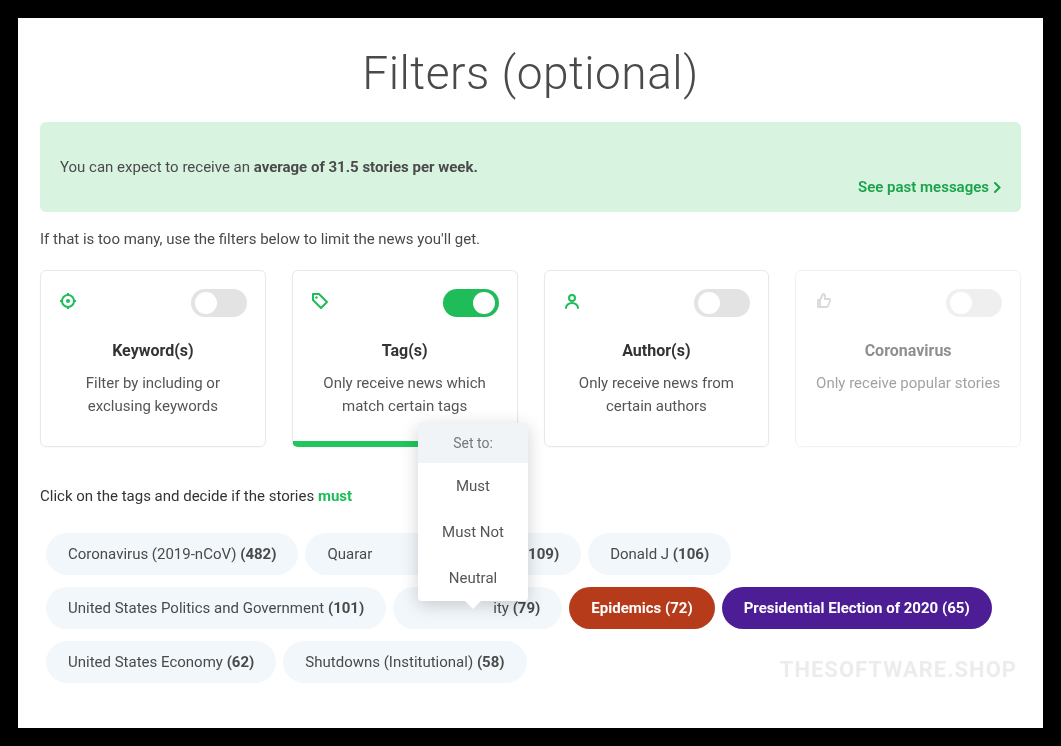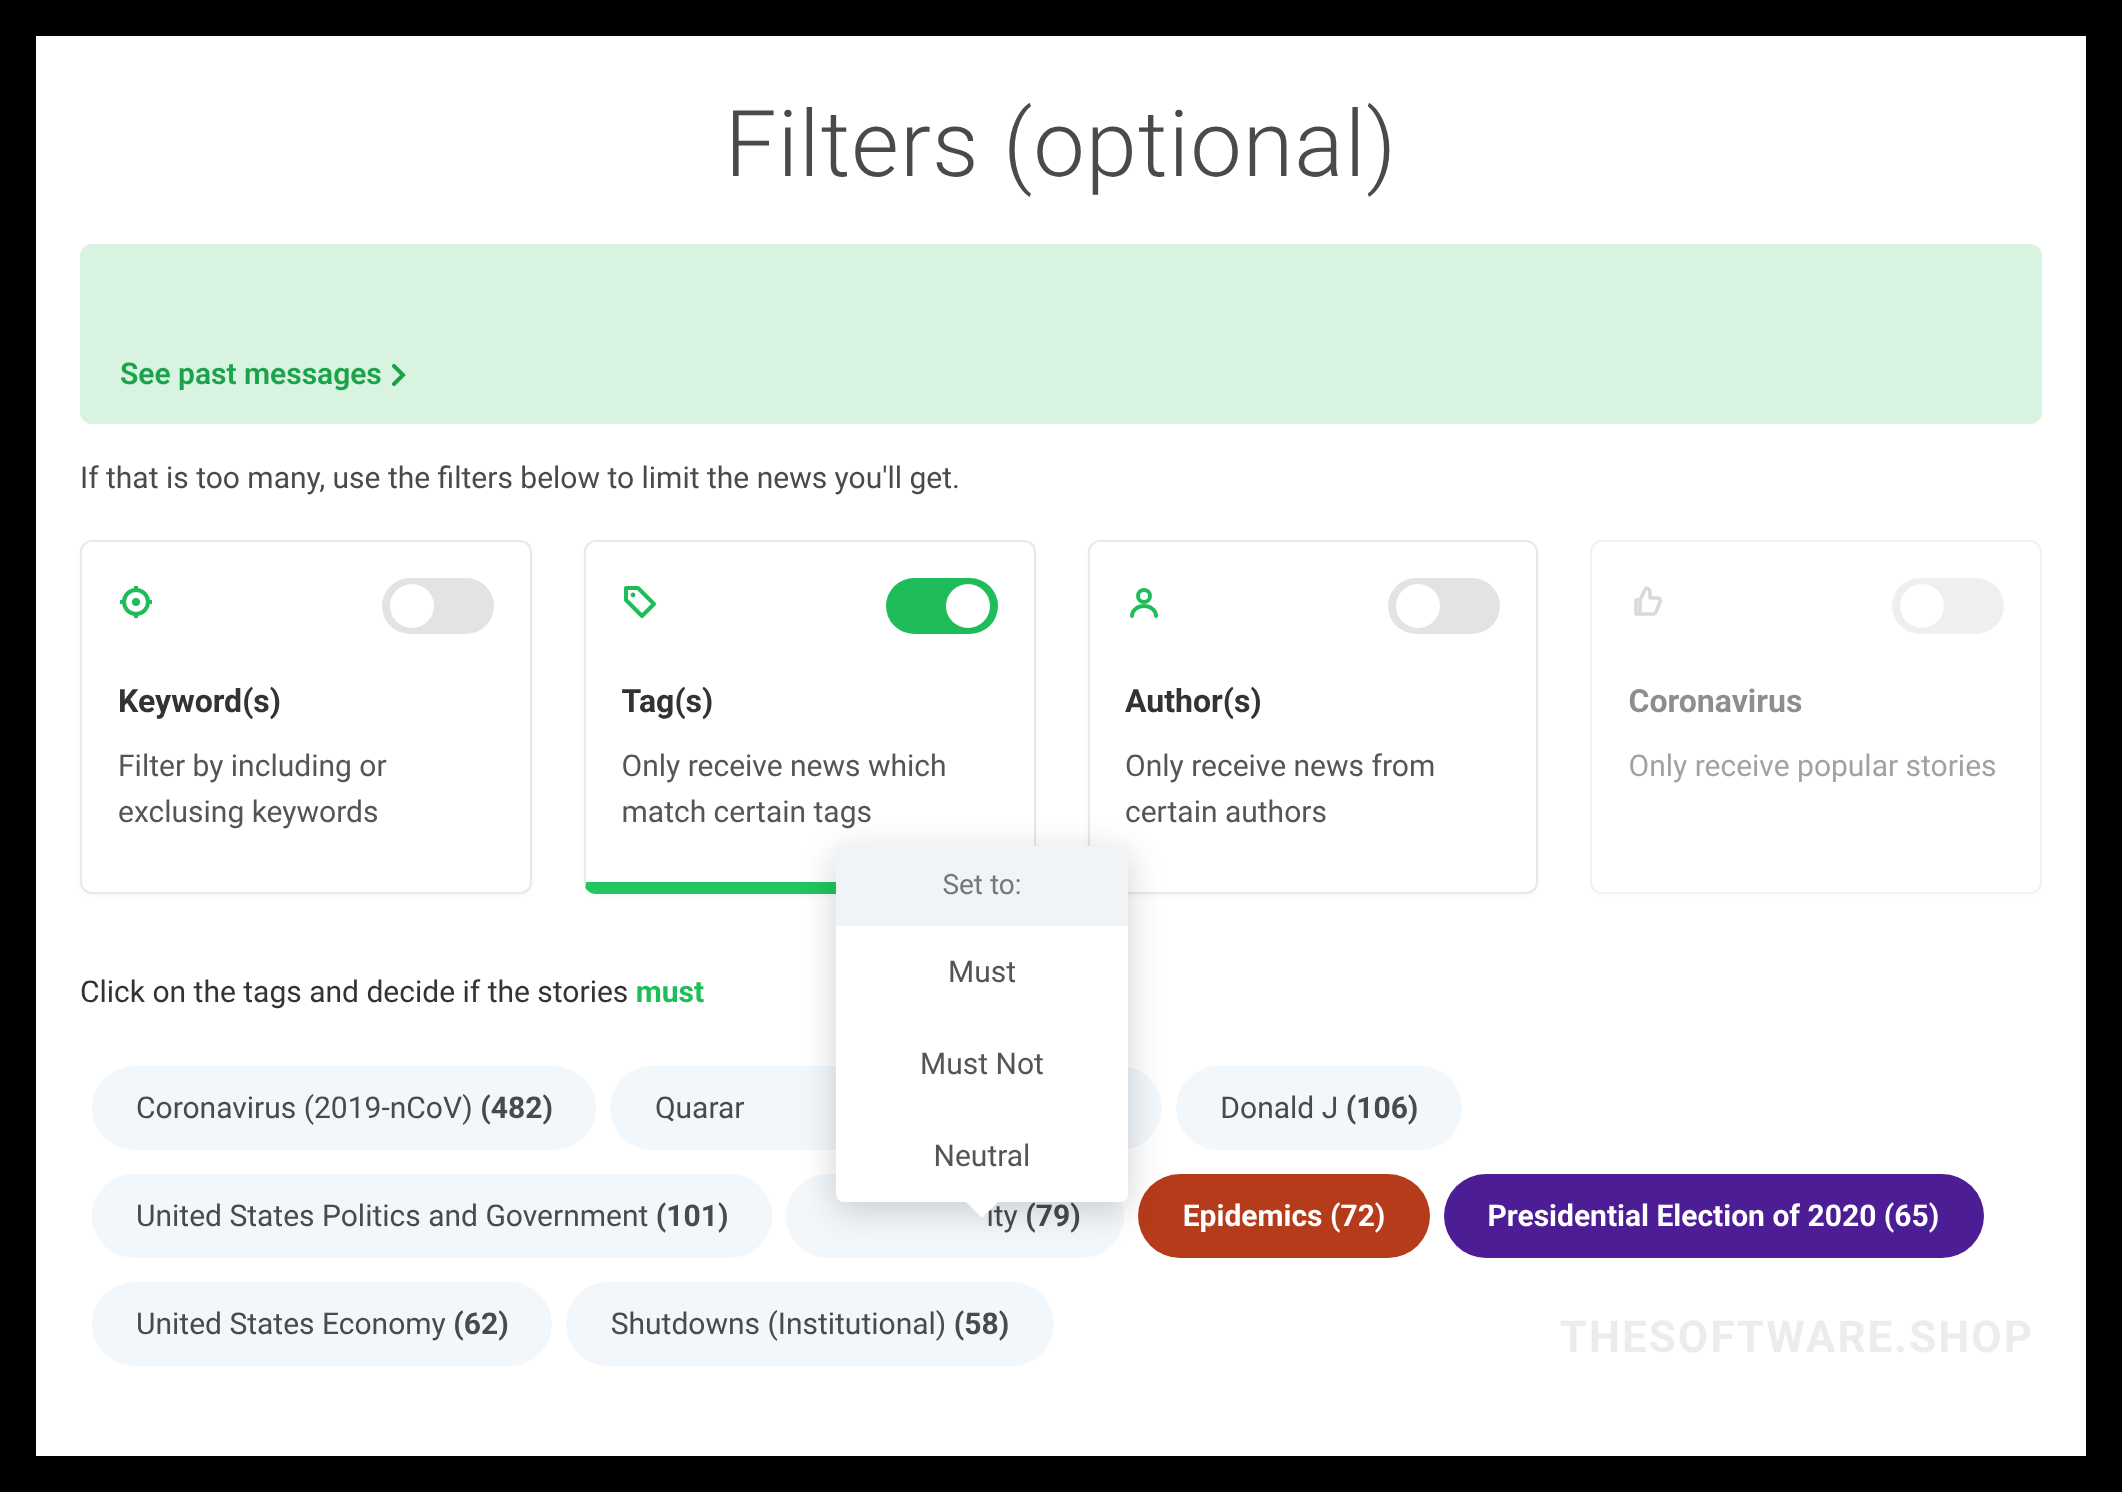--- a/index.html
+++ b/index.html
@@ -50,20 +50,21 @@
       gap: 5px;
       margin-top: 40px;
     }
     .banner-link svg { width: 7px; height: 11px; }
     .sub-text { color: #4a4a4a; font-size: 15px; margin-bottom: 22px; }
     .cards {
       display: grid;
       grid-template-columns: repeat(4, 1fr);
       gap: 26px;
       margin-bottom: 40px;
+      text-align: center;
     }
     .card {
       border: 1px solid #e8e8e8;
       border-radius: 6px;
       padding: 18px 18px 22px 18px;
       position: relative;
       box-shadow: 0 1px 2px rgba(0,0,0,0.03);
     }
     .card.active { border-bottom: 6px solid #22c55e; }
     .card.disabled { opacity: 0.55; }
@@ -117,21 +118,21 @@
       white-space: nowrap;
     }
     .tag strong { font-weight: 700; }
     .tag.must { background: #4c1d95; color: #fff; font-weight: 700; }
     .tag.mustnot { background: #b63b1a; color: #fff; font-weight: 700; }
     .popover {
       position: absolute;
       background: #fff;
       border-radius: 4px;
       box-shadow: 0 4px 18px rgba(0,0,0,0.18);
-      width: 146px;
+      width: 110px;
       left: 400px;
       top: 405px;
       z-index: 50;
       overflow: visible;
     }
     .popover::after {
       content: '';
       position: absolute;
       bottom: -8px;
       left: 50%;
@@ -180,20 +181,23 @@
     }
   </style>
 </head>
 <body>
 
 <div class="frame">
 
   <h1 class="page-title">Filters (optional)</h1>
 
   <div class="banner">
+    <div class="banner-text">
+      <span>You can expect to receive an </span><strong>average of 31.5 stories per week.</strong>
+    </div>
     <div class="banner-link">
       <span>See past messages</span>
       <svg viewBox="0 0 7 11" fill="none">
           <path d="M1 1l4.5 4.5L1 10" stroke="#1aa34a" stroke-width="2" stroke-linecap="round"></path>
         </svg>
     </div>
   </div>
 
   <p class="sub-text">If that is too many, use the filters below to limit the news you'll get.</p>
 

